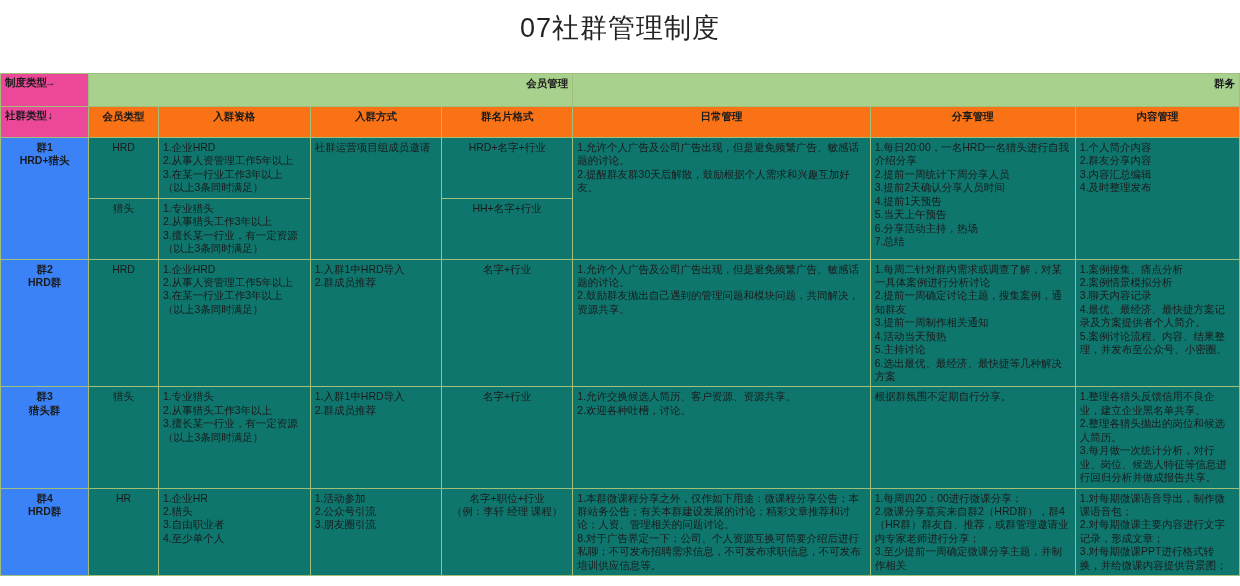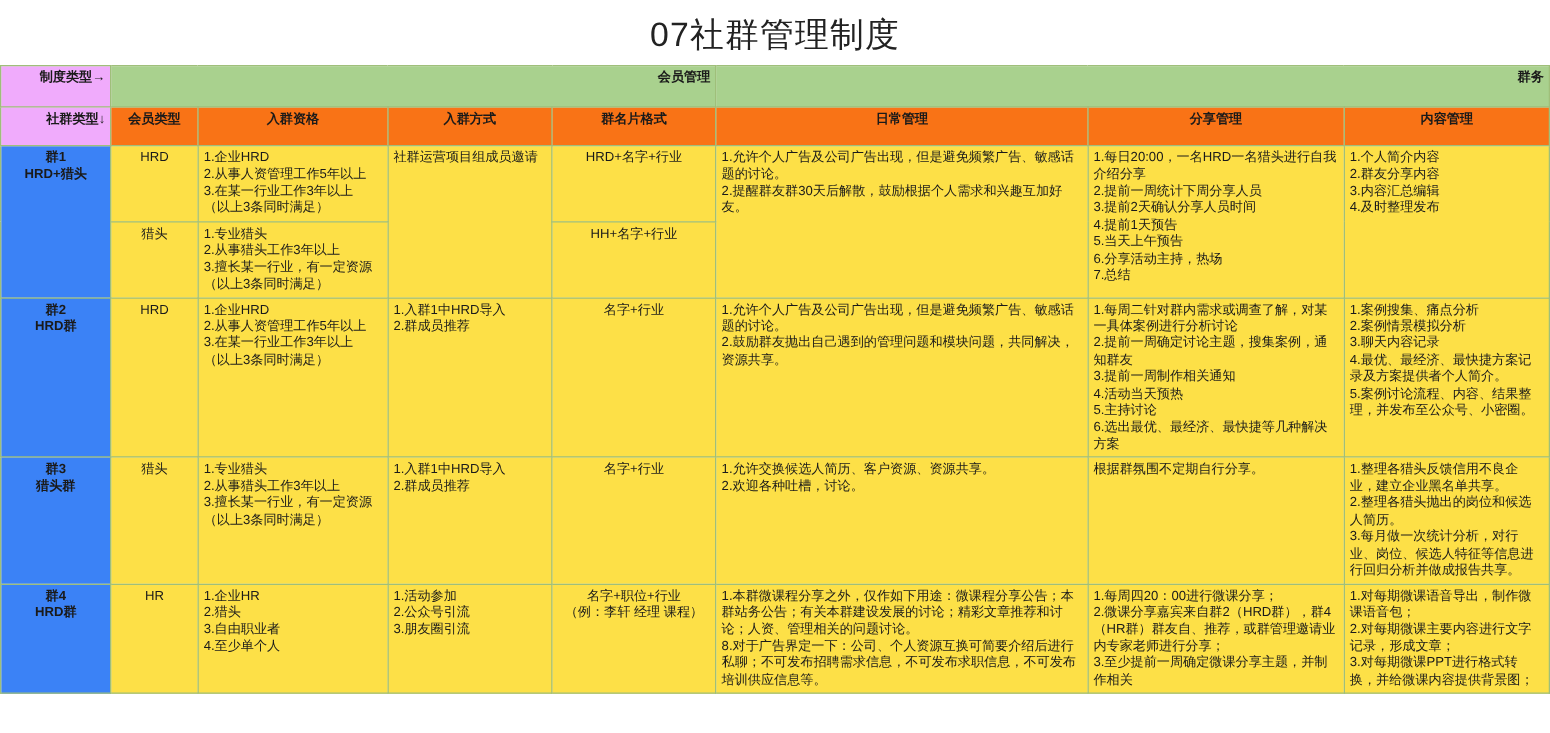--- a/index.html
+++ b/index.html
@@ -7,21 +7,21 @@
     width:1240px;height:586px;
     background:#ffffff;
     font-family:"Liberation Sans","DejaVu Sans",sans-serif;
     overflow:hidden;
   }
   .page-title{
     text-align:center;
     font-size:27px;
     color:#222;
     padding-top:10px;
-    padding-bottom:6px;
+    padding-bottom:27px;
     letter-spacing:1px;
     font-weight:400;
   }
   table.sheet{
     border-collapse:collapse;
     width:1240px;
     table-layout:fixed;
   }
   table.sheet td,table.sheet th{
     border:1px solid #9fbf7a;
@@ -34,43 +34,44 @@
   }
   .hdr1{
     background:#a9d18e;
     text-align:right;
     font-weight:bold;
     font-size:13px;
     vertical-align:middle;
     height:26px;
   }
   .hdr-left{
-    background:#f0abfc;
+    background:#ec4899;
     font-weight:bold;
     font-size:11px;
     vertical-align:middle;
-    text-align:right;
+    text-align:left;
+    font-family:Liberation Mono, monospace;
   }
   .hdr2{
     background:#f97316;
     text-align:center;
     font-weight:bold;
     font-size:12px;
     vertical-align:middle;
     height:24px;
   }
   .rowlabel{
     background:#3b82f6;
     text-align:center;
     vertical-align:middle;
     font-weight:bold;
     font-size:11px;
     line-height:1.4;
   }
-  .cell-green{background:#fde047;}
+  .cell-green{background:#0f766e;}
   .mid{vertical-align:middle;}
   .ctr{text-align:center;}
   .pre{white-space:pre-line;}
   .w-type{width:86px;}
   .w-mem{width:68px;}
   .w-qual{width:148px;}
   .w-way{width:128px;}
   .w-card{width:128px;}
   .w-daily{width:290px;}
   .w-share{width:200px;}

